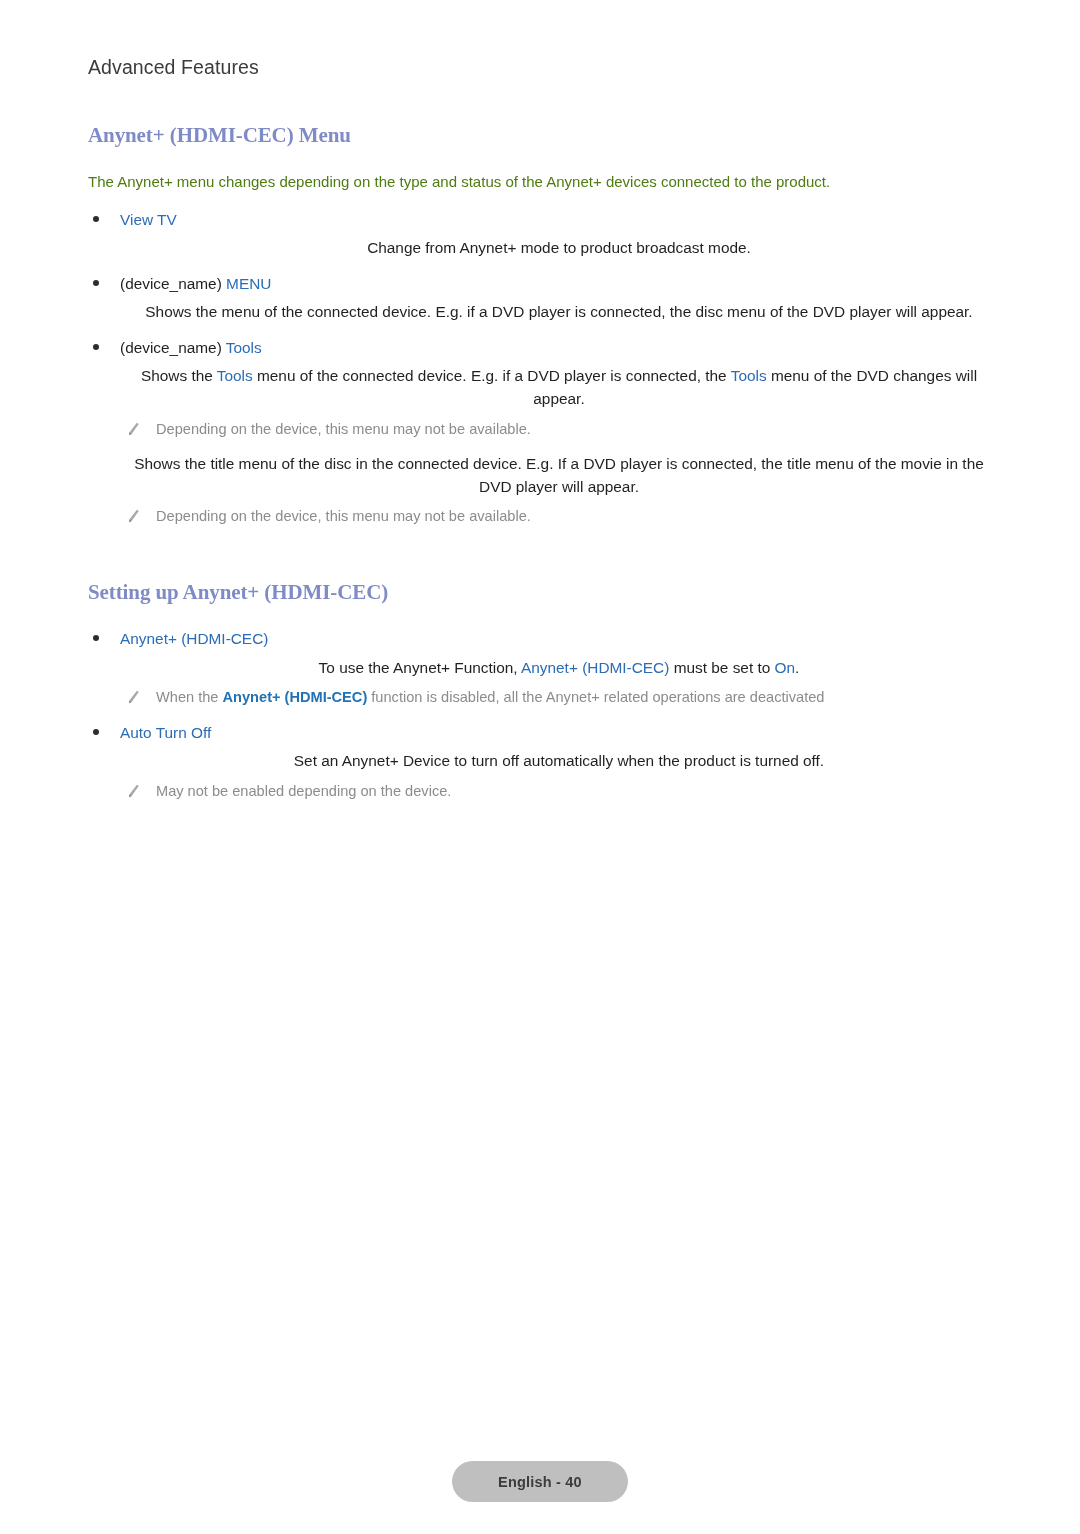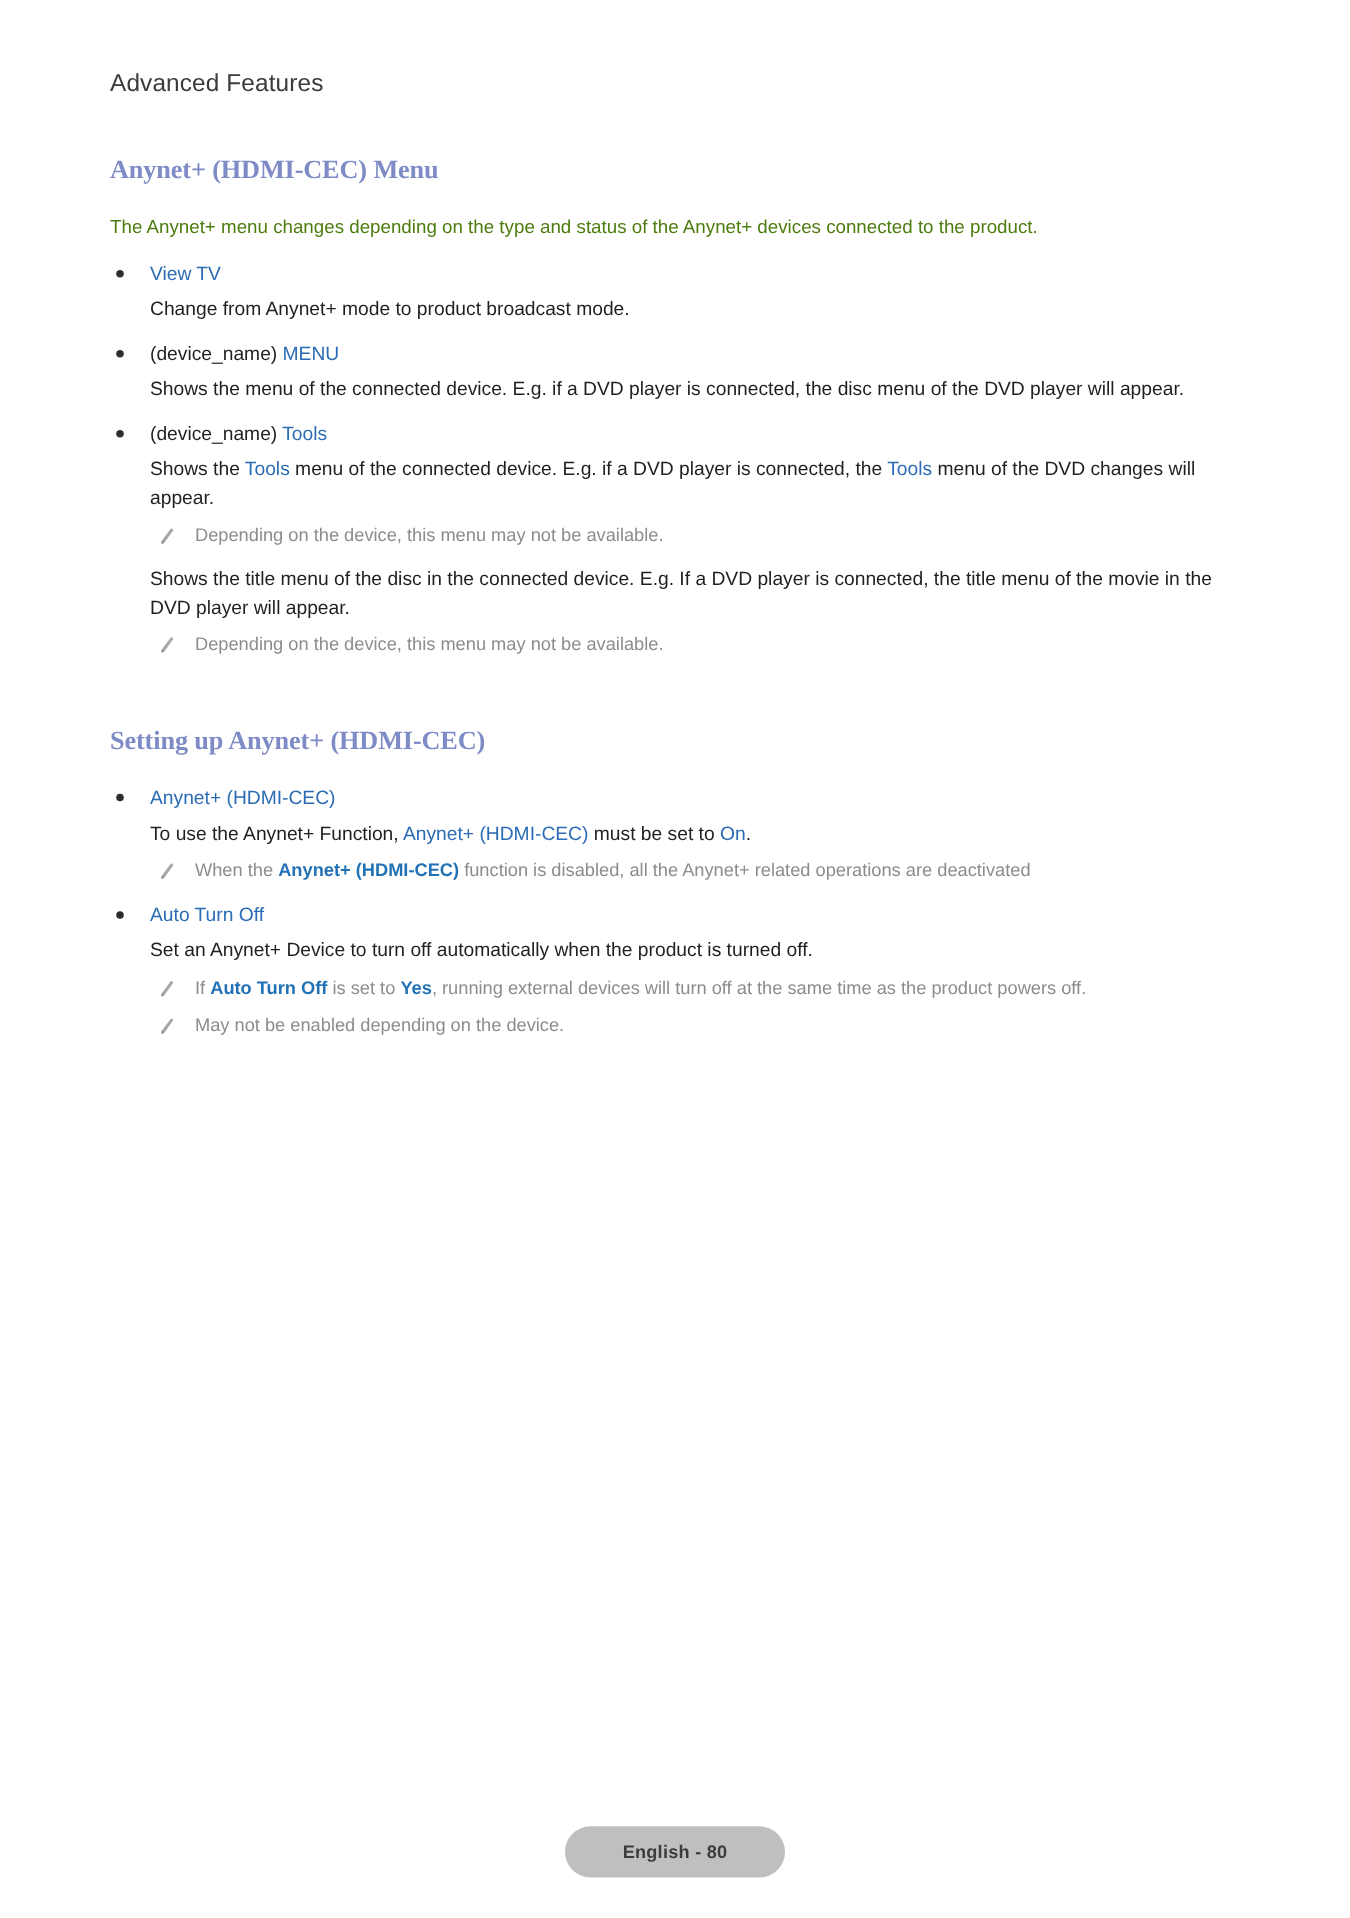--- a/index.html
+++ b/index.html
@@ -86,20 +86,21 @@
     line-height: 1.5;
     color: #231f20;
   }
 
   .bullet-body {
     padding-left: 32px;
     font-size: 15.4px;
     line-height: 1.48;
     color: #231f20;
     margin-bottom: 4px;
+    text-align: center;
   }
 
   
   .note-row {
     position: relative;
     padding-left: 68px;
     font-size: 14.6px;
     line-height: 1.5;
     color: #8c8c8c;
     margin-top: 8px;
@@ -224,31 +225,23 @@
         <span class="bullet-dot"></span>
         <span class="bullet-title"><span class="lnk">Auto Turn Off</span></span>
       </div>
       <div class="bullet-body">Set an Anynet+ Device to turn off automatically when the product is turned off.</div>
       <div class="note-row">
         <span class="note-icon">
           <svg viewBox="0 0 16 16" width="15" height="16" aria-hidden="true">
             <path d="M11.6 1.2 L13.6 2.6 L6.0 13.4 L3.4 14.6 L3.6 11.8 Z" fill="#a8a8a8"></path>
             <path d="M3.6 11.8 L6.0 13.4 L3.4 14.6 Z" fill="#8c8c8c"></path>
           </svg>
-        </span><span>If </span><span class="lnk">Auto Turn Off</span><span> is set to </span><span class="lnk">Yes</span><span>, running external devices will turn off at the same time as the product powers off.</span>
-      </div>
-      <div class="note-row">
-        <span class="note-icon">
-          <svg viewBox="0 0 16 16" width="15" height="16" aria-hidden="true">
-            <path d="M11.6 1.2 L13.6 2.6 L6.0 13.4 L3.4 14.6 L3.6 11.8 Z" fill="#a8a8a8"></path>
-            <path d="M3.6 11.8 L6.0 13.4 L3.4 14.6 Z" fill="#8c8c8c"></path>
-          </svg>
         </span>
         <span>May not be enabled depending on the device.</span>
       </div>
     </div>
 
   </div>
 
   <div class="footer-badge">
-    <span>English - 80</span>
+    <span>English - 40</span>
   </div>
 </div>
 
 </body></html>

